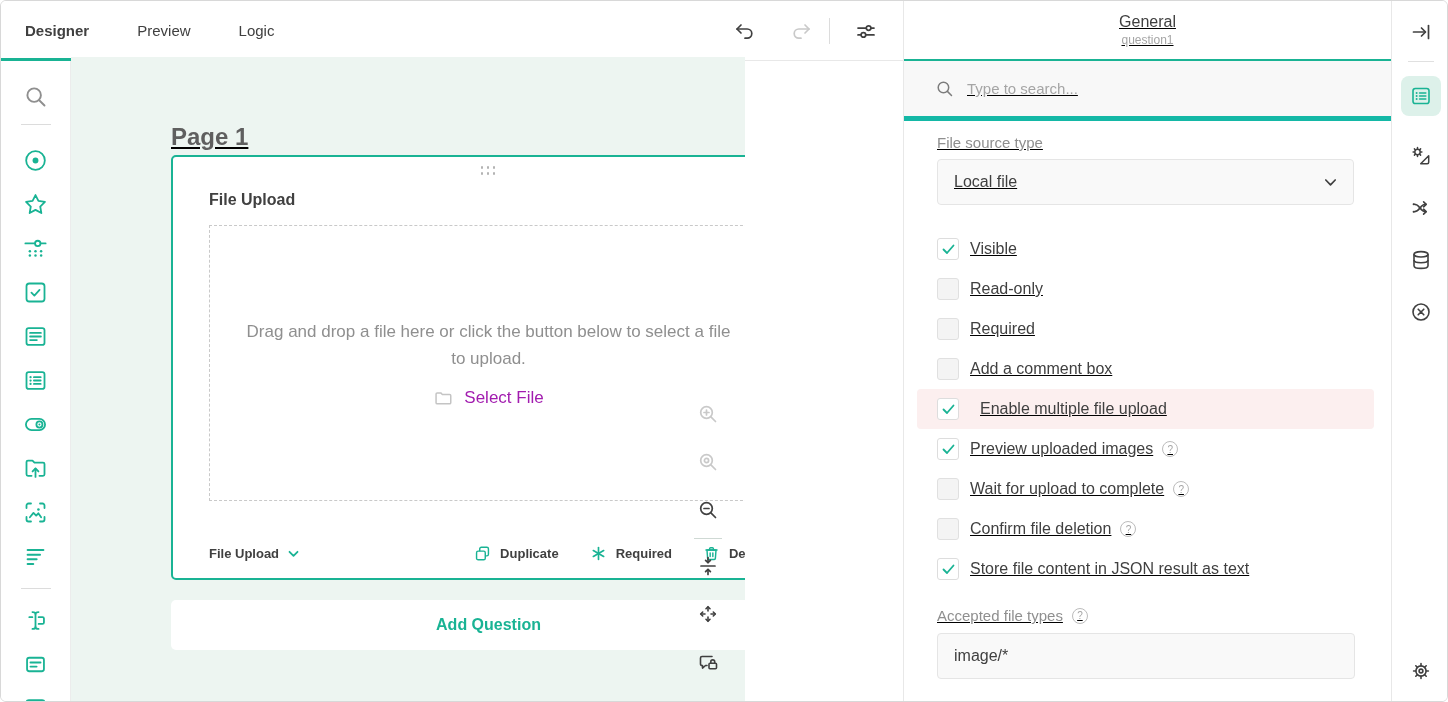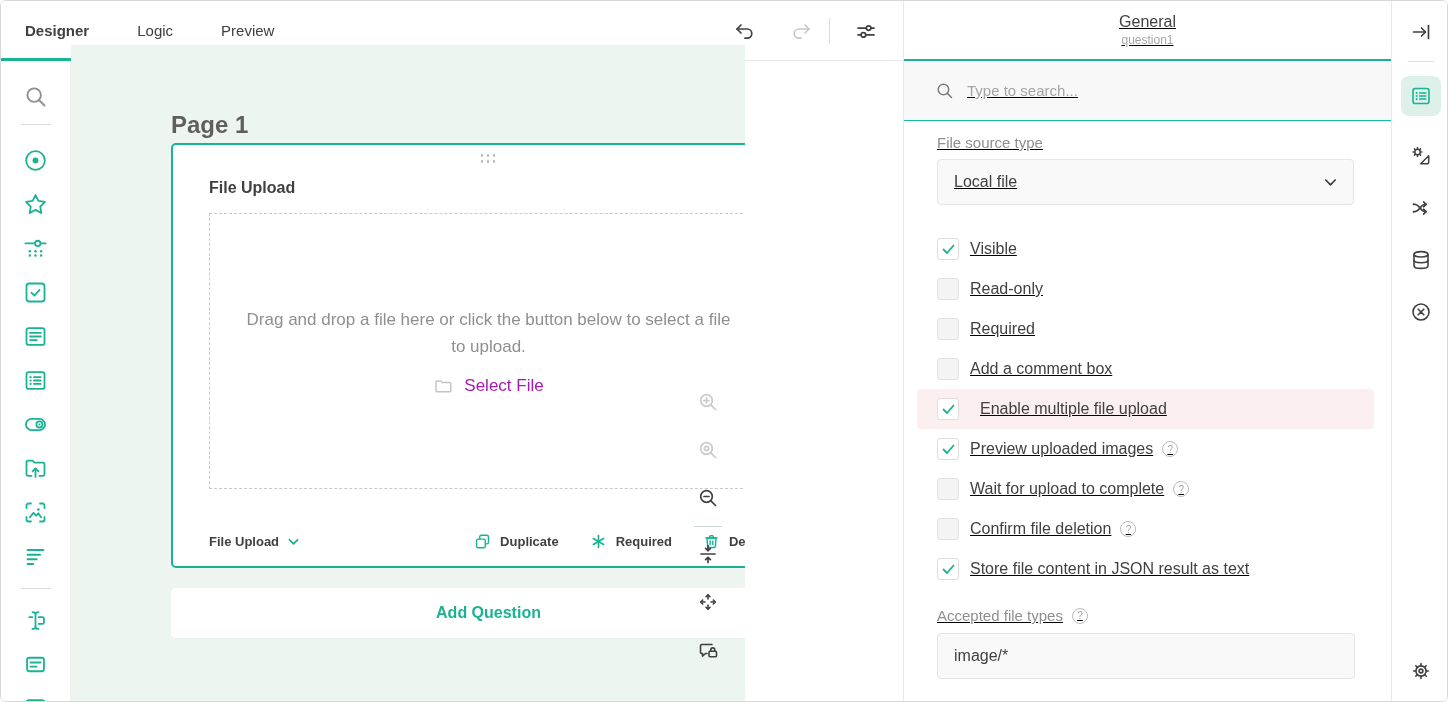--- a/index.html
+++ b/index.html
@@ -23,21 +23,21 @@
   
   .sidebar { position:absolute; left:0; top:60px; bottom:0; width:70px; background:#fff;
              border-right:1px solid #ececec; display:flex; flex-direction:column; align-items:center; overflow:hidden; }
   .sb-btn { width:44px; height:44px; display:flex; align-items:center; justify-content:center; cursor:pointer; flex:0 0 auto; }
   .sb-btn.first { margin-top:13px; }
   .sb-div { width:30px; height:1px; background:#dcdcdc; margin:6px 0 13px 0; flex:0 0 auto; }
   .sb-div2 { width:30px; height:1px; background:#dcdcdc; margin:10px 0 9px 0; flex:0 0 auto; }
   .ic { width:27px; height:27px; display:block; }
 
   
-  .canvas { position:absolute; left:70px; top:44px; width:674px; bottom:0; background:#edf5f1; overflow:hidden; }
+  .canvas { position:absolute; left:70px; top:56px; width:674px; bottom:0; background:#edf5f1; overflow:hidden;text-decoration:underline; }
   .page-title { margin:66px 0 0 100px; font-size:24px; font-weight:bold; color:#5f5f5f; }
   .page-desc  { margin:9px 0 0 100px; font-size:16px; color:#a7a7a7; }
 
   .qcard { position:absolute; left:100px; top:98px; width:635px; height:425px; background:#fff;
            border:2px solid #19b394; border-radius:5px; }
   .drag-dots { position:absolute; left:50%; top:9px; transform:translateX(-50%);
                display:grid; grid-template-columns:repeat(3,4px); grid-auto-rows:4px; gap:2px; }
   .drag-dots i { width:2.6px; height:2.6px; border-radius:50%; background:#b3b3b3; }
   .collapse-minus { position:absolute; right:14px; top:13px; width:13px; height:2px; background:#a3a3a3; border-radius:1px; cursor:pointer; }
   .q-title { margin:34px 36px 0 36px; font-size:16px; font-weight:bold; color:#404040; }
@@ -59,21 +59,21 @@
   .z-btn { width:24px; height:24px; margin-bottom:24px; display:flex; align-items:center; justify-content:center; cursor:pointer; }
   .z-div { width:28px; height:1px; background:#cfd9d4; margin:-8px 0 15px 0; }
 
   
   .proppanel { position:absolute; left:902px; top:0; width:488px; height:100%; background:#fff;
                border-left:1px solid #e8e8e8; display:flex; flex-direction:column;text-decoration:underline; }
   .pp-header { height:60px; flex:0 0 auto; display:flex; flex-direction:column; align-items:center; justify-content:center;
                border-bottom:2px solid #19b394; }
   .pp-title { font-size:16px; color:#404040; }
   .pp-sub { font-size:12px; color:#a5a5a5; margin-top:2px; }
-  .pp-search { height:60px; flex:0 0 auto; background:#f8f8f8; border-bottom:1px solid #14b8a6;
+  .pp-search { height:60px; flex:0 0 auto; background:#f8f8f8; border-bottom:5px solid #14b8a6;
                display:flex; align-items:center; padding-left:30px; gap:12px; }
   .pp-search input { border:none; outline:none; background:transparent; font-size:15px; color:#404040; width:300px;
                      font-family:"Liberation Sans", sans-serif; }
   .pp-search input::placeholder { color:#a5a5a5; }
   .pp-content { flex:1; padding:13px 17px 0 13px; overflow:hidden; }
   .pp-label { margin-left:20px; font-size:15px; color:#8f8f8f; display:flex; align-items:center; gap:8px; }
   .pp-field { margin:8px 20px 0 20px; height:46px; background:#f9f9f9; border:1px solid #e5e5e5; border-radius:4px;
               display:flex; align-items:center; padding:0 16px; font-size:16px; color:#404040; cursor:pointer; }
   .pp-field .chev { margin-left:auto; }
   .pp-input { margin:9px 20px 0 20px; height:46px; width:418px; background:#f9f9f9; border:1px solid #e5e5e5; border-radius:4px;
@@ -104,24 +104,24 @@
 <body>
 
 <div class="app">
 
   <div class="topbar">
     <div class="tabs">
       <div class="tab active">
           <span>Designer</span>
         </div>
       <div class="tab">
+          <span>Preview</span>
+        </div>
+      <div class="tab">
           <span>Logic</span>
-        </div>
-      <div class="tab">
-          <span>Preview</span>
         </div>
     </div>
     <div class="topbar-actions">
       <div class="tb-btn gap32">
         <svg class="ic" viewBox="0 0 24 24" width="24" height="24" fill="none" stroke="#404040" stroke-width="1.7" stroke-linecap="round" stroke-linejoin="round">
             <path d="M8 5.5 4 9.5l4 4"></path>
             <path d="M4 9.5h10.2a4.6 4.6 0 0 1 0 9.2H12"></path>
           </svg>
       </div>
       <div class="tb-btn">

